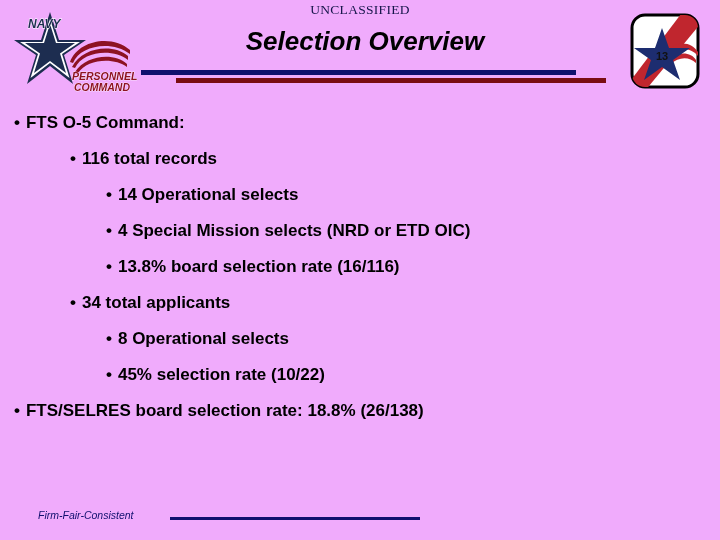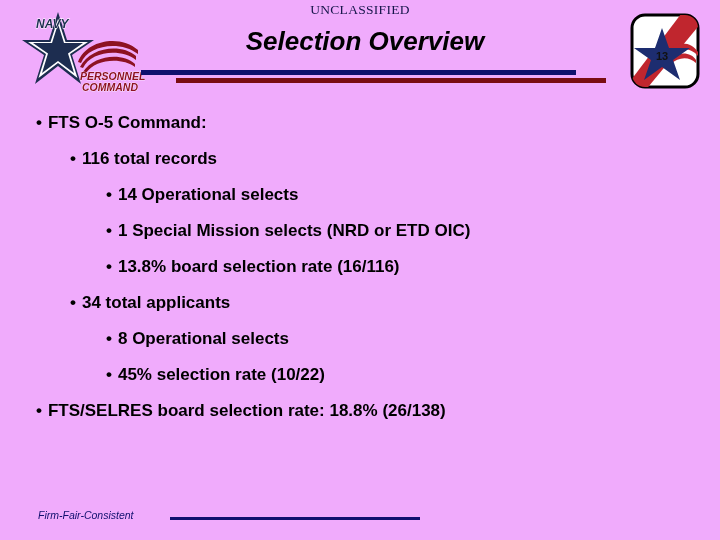--- a/index.html
+++ b/index.html
@@ -60,21 +60,21 @@
     left: 176px;
     top: 78px;
     width: 430px;
     height: 5px;
     background: #7a0d12;
   }
 
   
   .logo-left {
     position: absolute;
-    left: 20px;
+    left: 12px;
     top: 6px;
     width: 125px;
     height: 88px;
   }
   .logo-left svg { display:block; width:125px; height:88px; }
 
   
   .logo-right {
     position: absolute;
     left: 628px;
@@ -97,21 +97,21 @@
     font-weight: bold;
     color: #000000;
     white-space: nowrap;
     height: 36px;
     line-height: 36px;
   }
   .bullet .dot {
     display: inline-block;
     margin-right: 6px;
   }
-  .lvl1 { padding-left: 36px; font-size: 17px; }
+  .lvl1 { padding-left: 14px; font-size: 17px; }
   .lvl2 { padding-left: 70px; font-size: 17px; }
   .lvl3 { padding-left: 106px; font-size: 17px; }
 
   
   .footer-text {
     position: absolute;
     left: 38px;
     top: 509px;
     font-family: "Liberation Sans", sans-serif;
     font-weight: normal;
@@ -189,21 +189,21 @@
 
     <div class="bullet lvl2">
       <span class="dot">•</span><span>116 total records</span>
     </div>
 
     <div class="bullet lvl3">
       <span class="dot">•</span><span>14 Operational selects</span>
     </div>
 
     <div class="bullet lvl3">
-      <span class="dot">•</span><span>1 Special Mission selects (NRD or ETD OIC)</span>
+      <span class="dot">•</span><span>4 Special Mission selects (NRD or ETD OIC)</span>
     </div>
 
     <div class="bullet lvl3">
       <span class="dot">•</span><span>13.8% board selection rate (16/116)</span>
     </div>
 
 
     <div class="bullet lvl2">
       <span class="dot">•</span><span>34 total applicants</span>
     </div>

